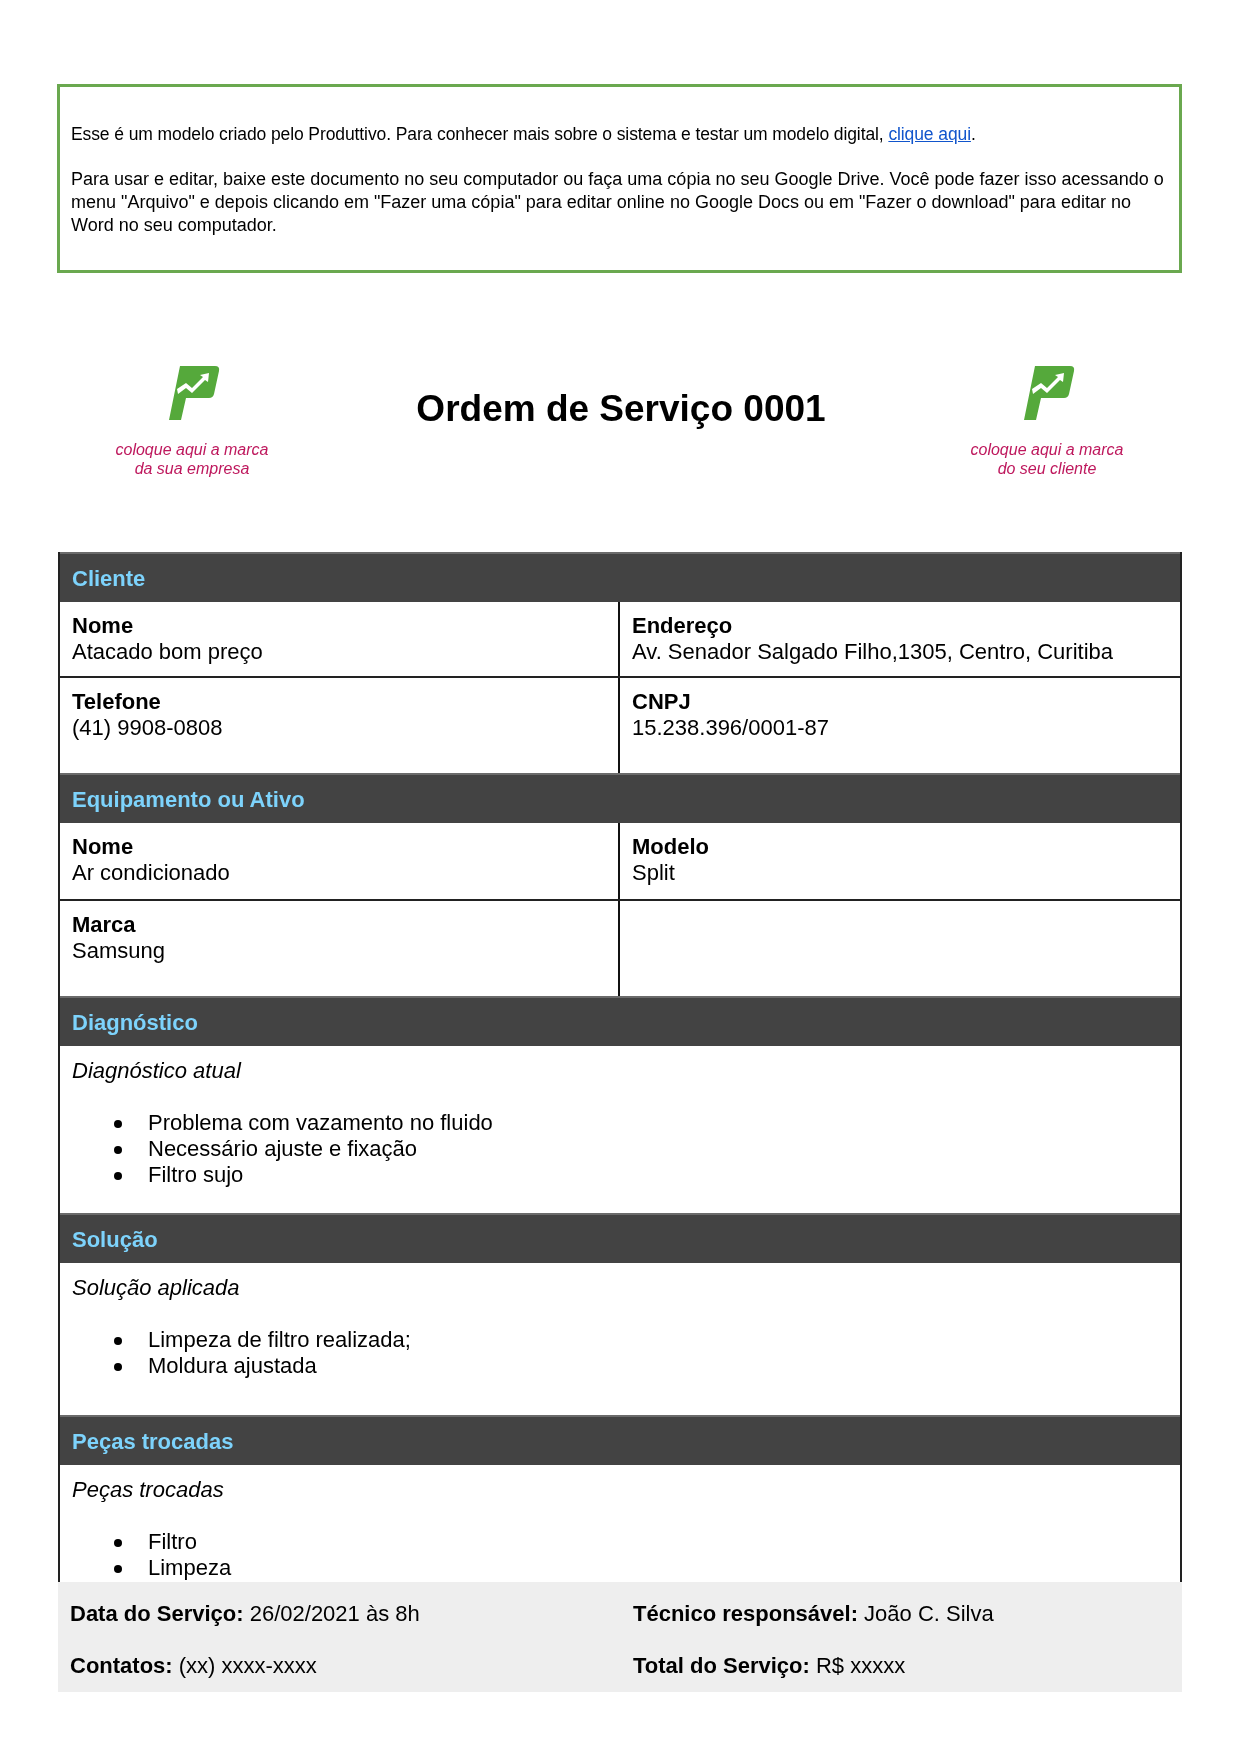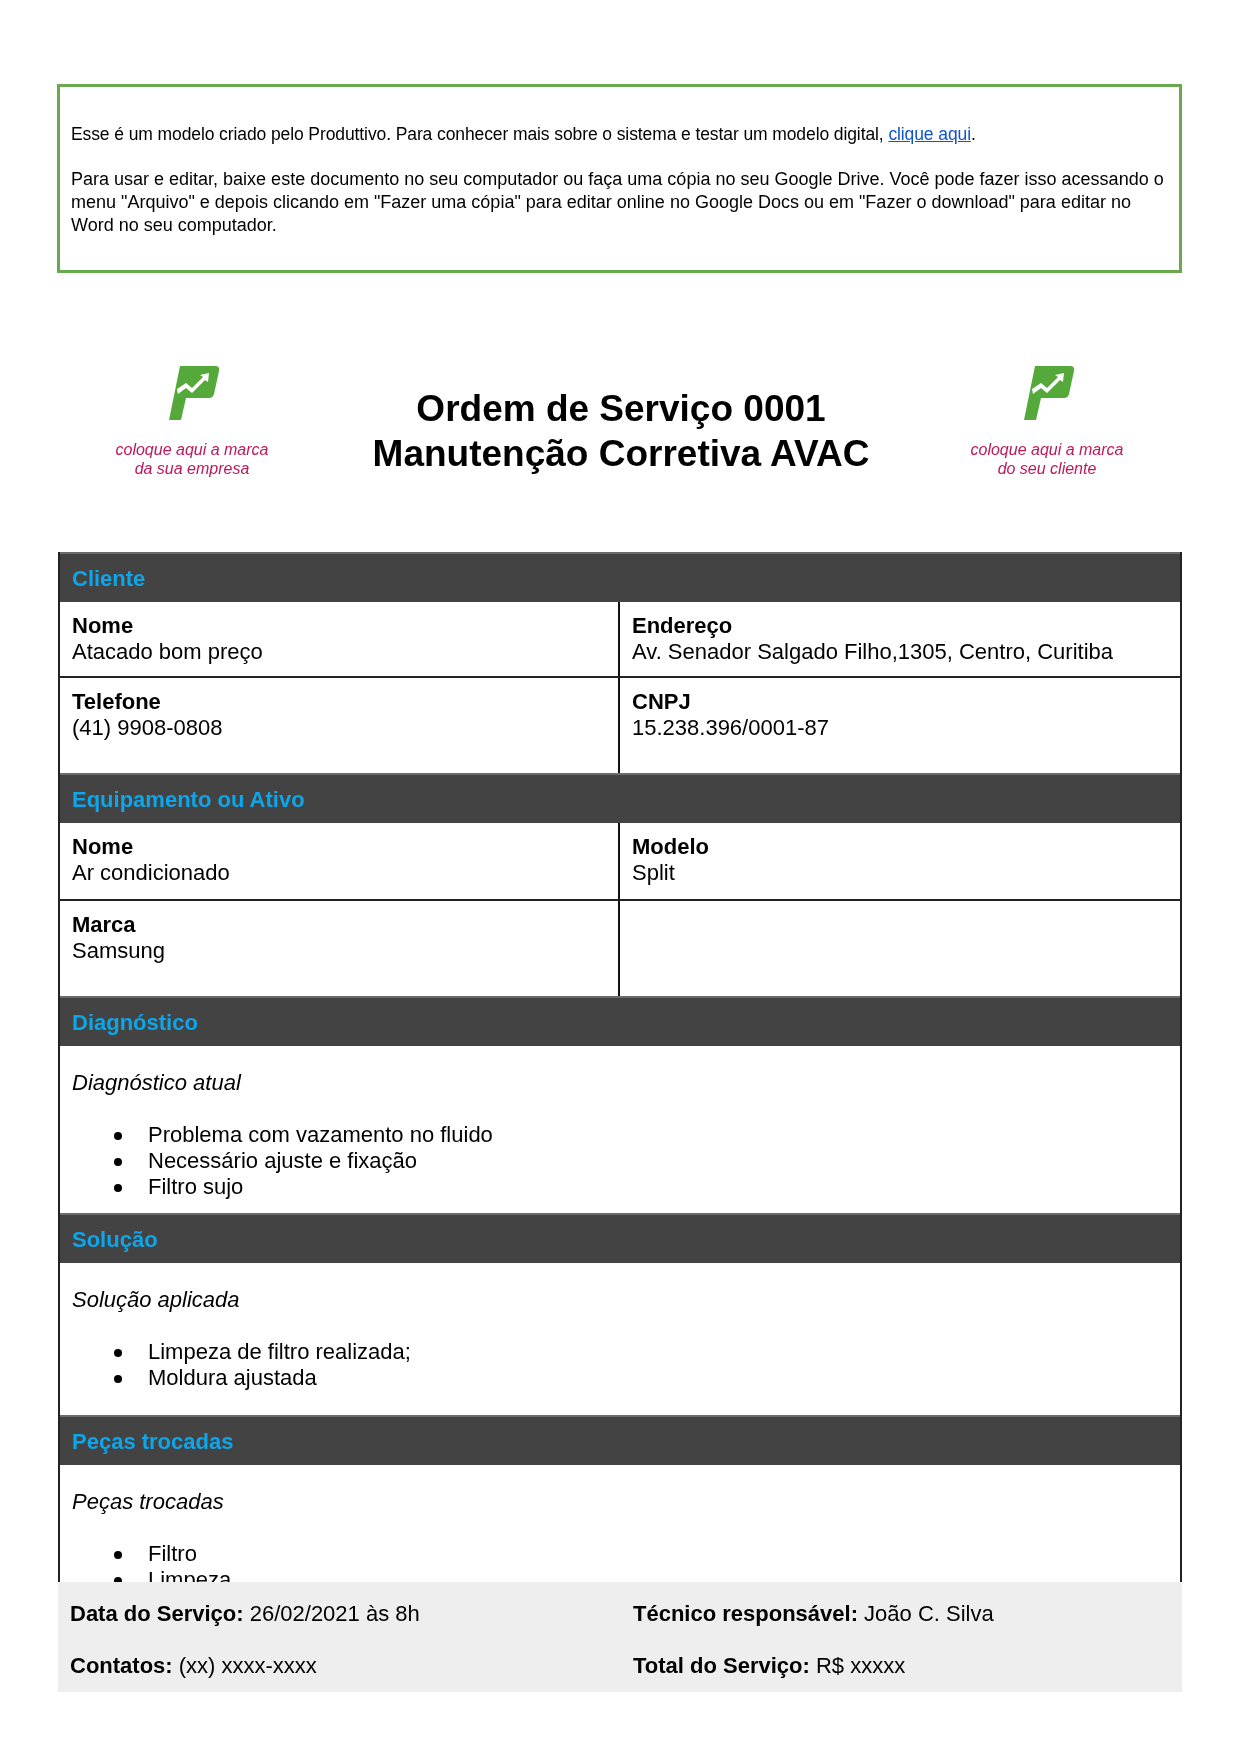--- a/index.html
+++ b/index.html
@@ -23,34 +23,34 @@
     margin-top: 18px; font-size: 16px; line-height: 19px; font-style: italic; color: #be185d;
   }
 
   .doc-title {
     position: absolute; left: 300px; top: 386px; width: 642px; text-align: center;
     font-weight: bold; font-size: 37px; line-height: 45px;
   }
 
   .os-table { position: absolute; left: 58px; top: 552px; width: 1124px; border-left: 2px solid #222; border-right: 2px solid #222; }
   .sec-header {
-    background: #434343; color: #0ea5e9; font-weight: bold; font-size: 22px;
+    background: #434343; color: #7dd3fc; font-weight: bold; font-size: 22px;
     height: 50px; line-height: 50px; padding-left: 12px;
     border-top: 2px solid #6b6b6b;
   }
   .row2 { display: flex; border-bottom: 2px solid #222; }
   .row2.last { border-bottom: none; }
   .cell { width: 50%; padding: 11px 12px 0 12px; font-size: 22px; line-height: 26px; }
   .cell.l { border-right: 2px solid #111; }
   .cell .lbl { font-weight: bold; }
   .row2.h76 { height: 76px; }
   .row2.h75 { height: 95px; }
   .row2.h78 { height: 78px; }
 
-  .body-block { padding: 24px 12px 0 12px; font-size: 22px; line-height: 26px; }
+  .body-block { padding: 12px 12px 0 12px; font-size: 22px; line-height: 26px; }
   .body-block .ital { font-style: italic; margin-bottom: 26px; }
   .body-block ul { list-style: none; }
   .body-block li { position: relative; padding-left: 76px; }
   .body-block li::before {
     content: ""; position: absolute; left: 42px; top: 10px; width: 8px; height: 8px;
     border-radius: 50%; background: #000;
   }
   .blk-diag { height: 167px; }
   .blk-sol { height: 152px; }
   .blk-pecas { height: 180px; }
@@ -76,21 +76,20 @@
     <path d="M14 25 L23 19 L29 24 L40 13 L37 11 L46 9 L45 18 L42 16 L29 29 L23 24 L15 30 Z" fill="#ffffff"></path>
   </svg>
   <div class="logo-caption">
     <div>coloque aqui a marca</div>
     <div>da sua empresa</div>
   </div>
 </div>
 
 <div class="doc-title">
   <div>Ordem de Serviço 0001</div>
-  <div>Manutenção Corretiva AVAC</div>
 </div>
 
 <div class="logo-block right">
   <svg class="logo" viewBox="0 0 58 58">
     <path d="M17 2 H52 Q57 2 56 7 L51 30 Q50 34 46 34 H23 L18 56 H6 Z" fill="#55a93b"></path>
     <path d="M14 25 L23 19 L29 24 L40 13 L37 11 L46 9 L45 18 L42 16 L29 29 L23 24 L15 30 Z" fill="#ffffff"></path>
   </svg>
   <div class="logo-caption">
     <div>coloque aqui a marca</div>
     <div>do seu cliente</div>

